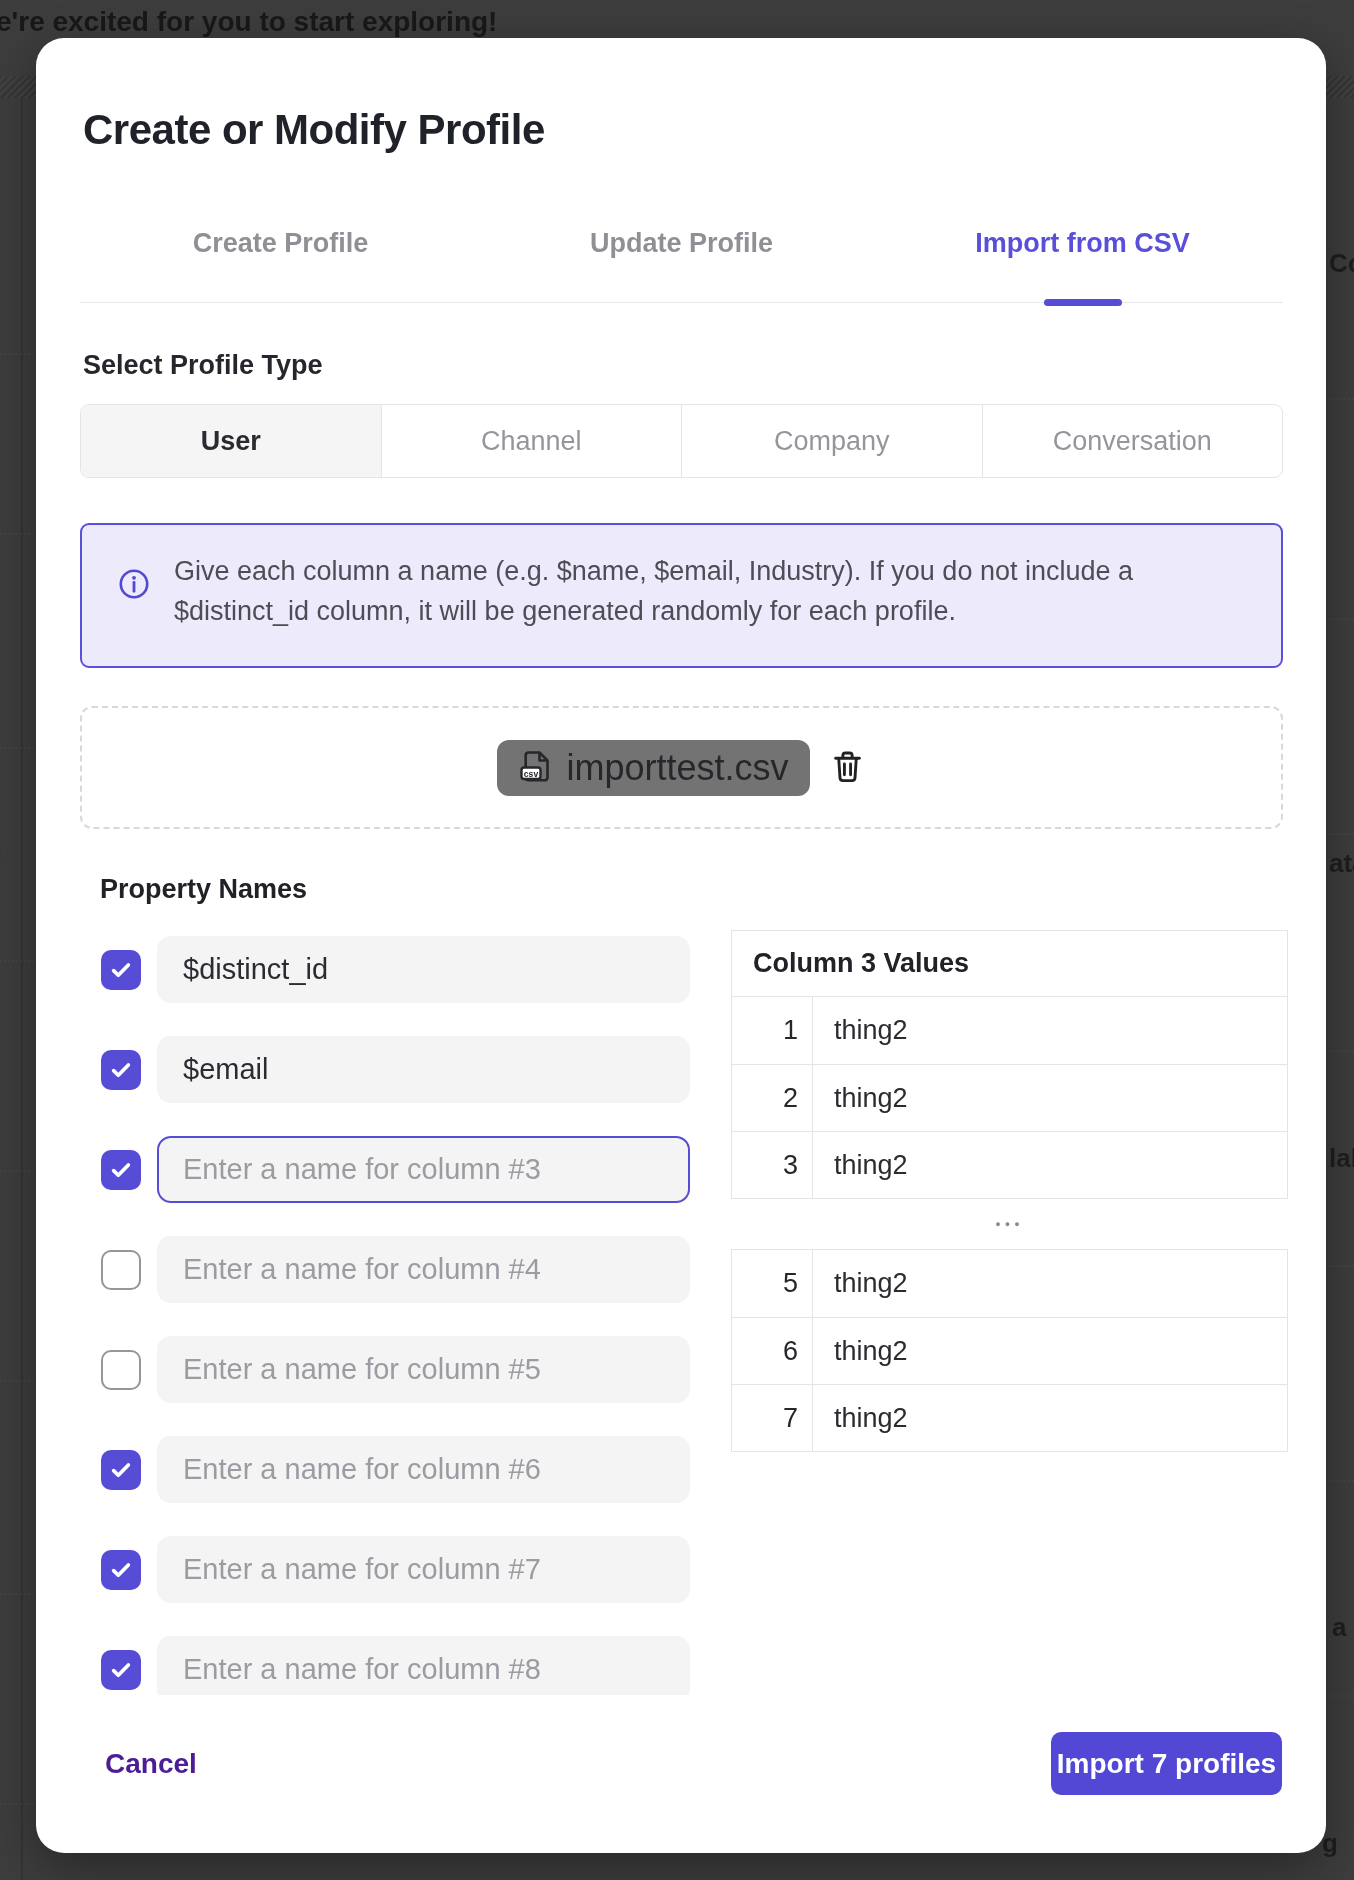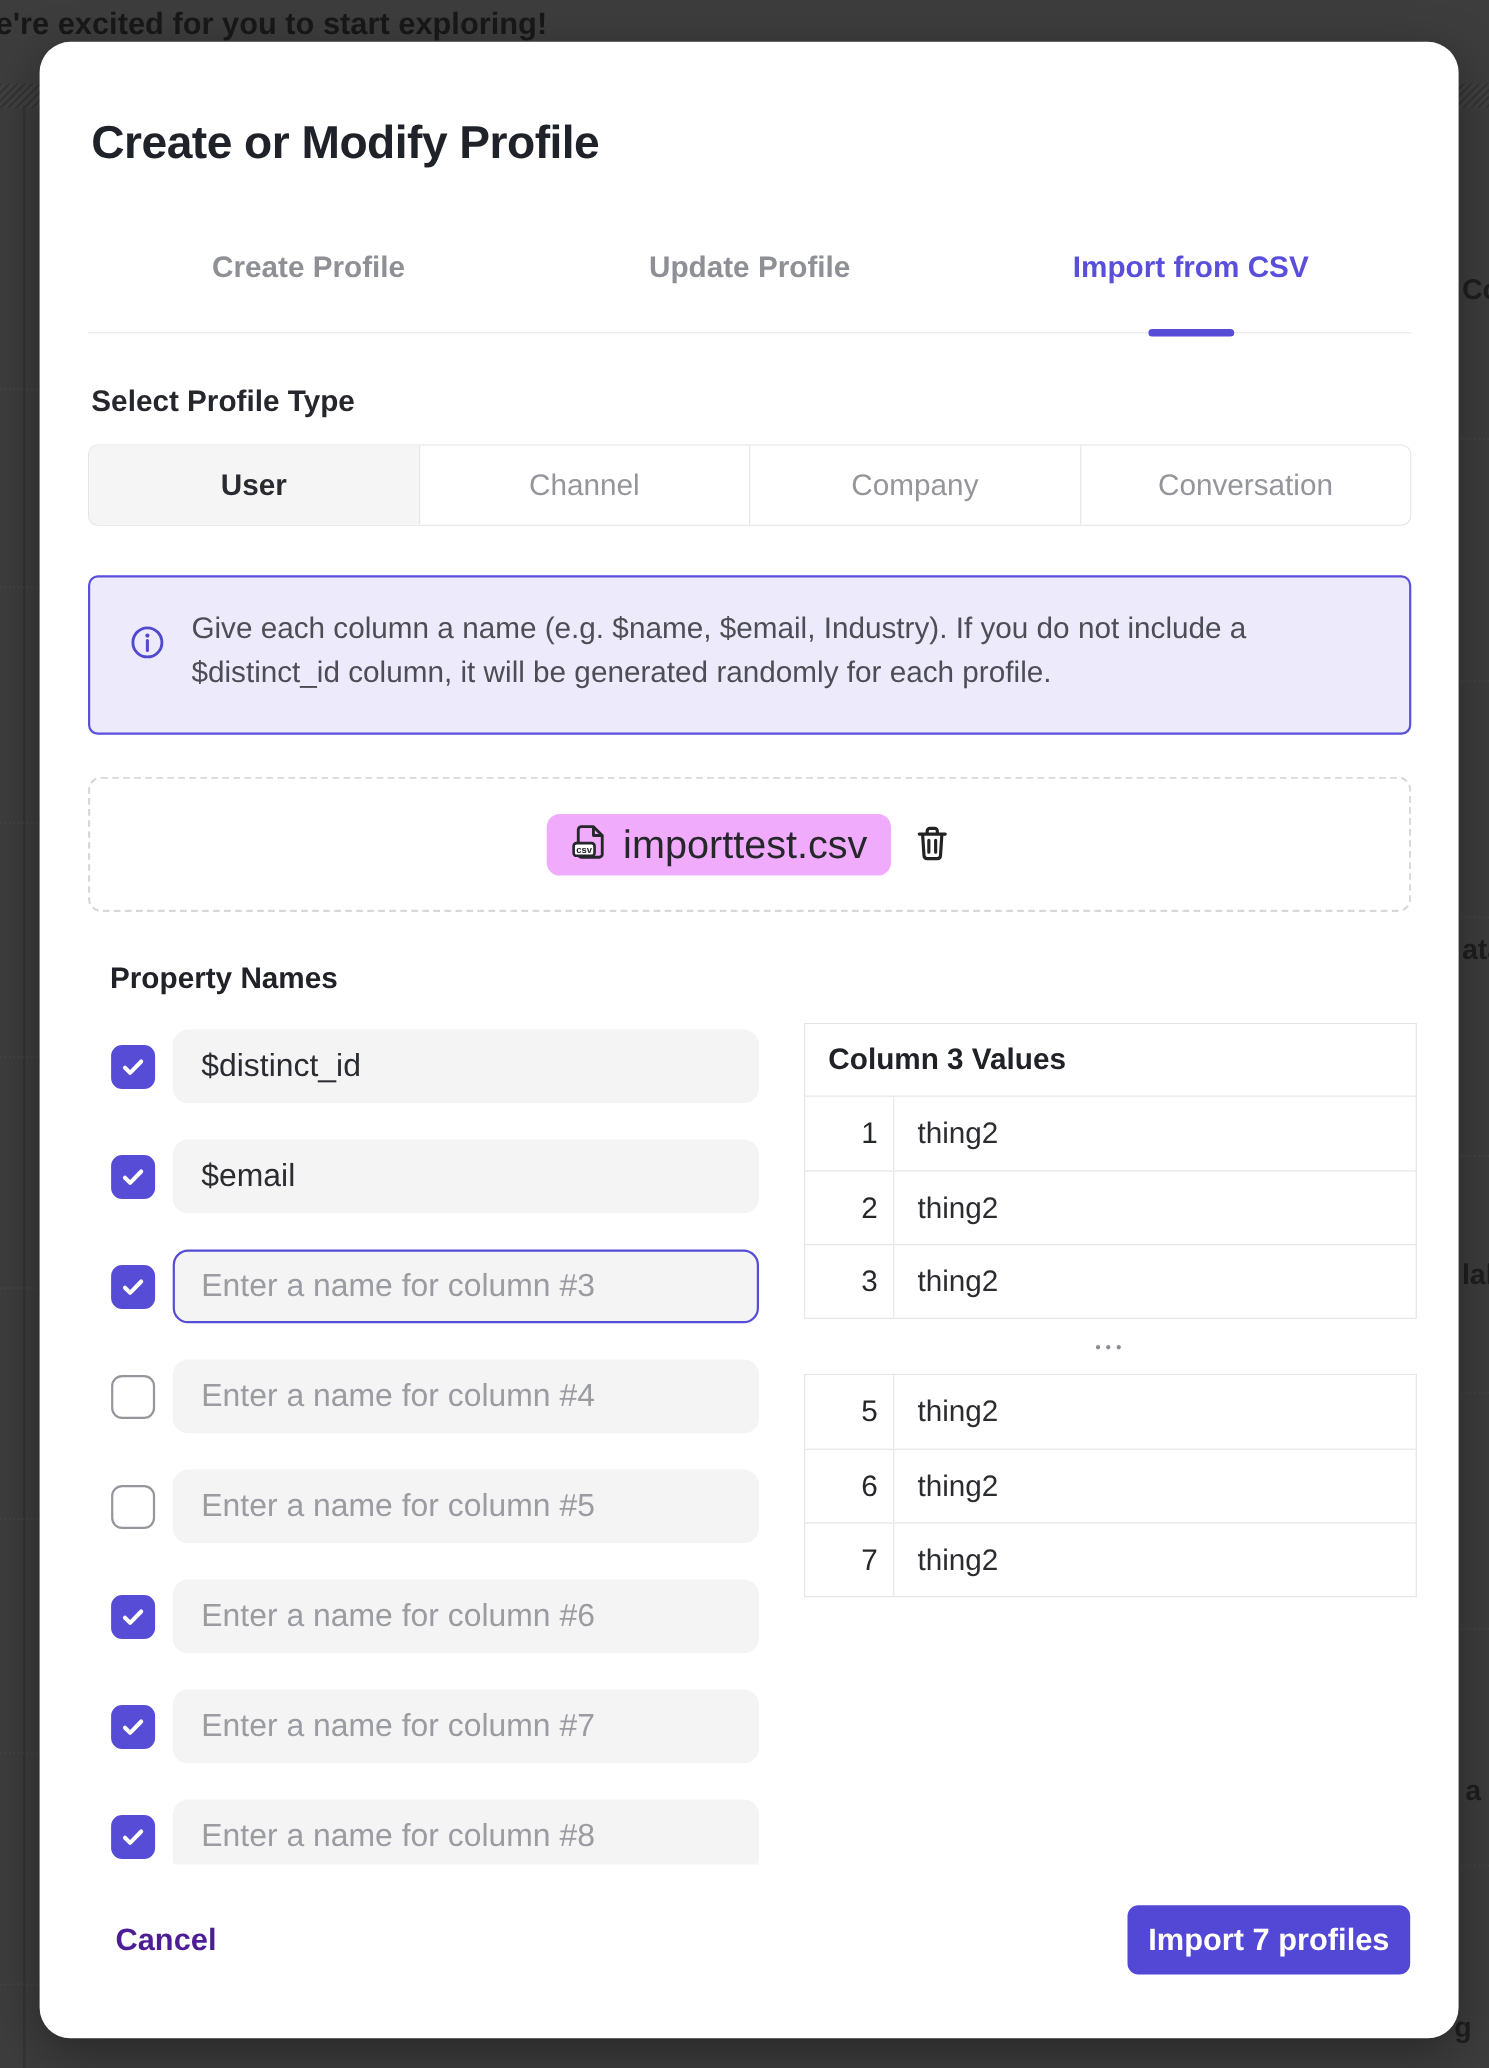--- a/index.html
+++ b/index.html
@@ -43,21 +43,21 @@
   .seg.selected{background:#f5f5f6;color:#2a2b30;font-weight:600;}
 
   
   .info-box{position:absolute;left:44px;top:485px;width:1203px;height:145px;background:#eceafb;border:2px solid #5b4fdc;border-radius:9px;}
   .info-icon{position:absolute;left:36px;top:43px;width:32px;height:32px;}
   .info-text{position:absolute;left:92px;top:26px;width:1040px;font-size:27px;line-height:40px;color:#4d4e55;}
 
   
   .upload{position:absolute;left:44px;top:668px;width:1203px;height:123px;border:2px dashed #d8d8da;border-radius:12px;
           display:flex;align-items:center;justify-content:center;gap:19px;}
-  .file-pill{display:flex;align-items:center;gap:12px;height:56px;padding:0 21px;background:#f0abfc;border-radius:12px;}
+  .file-pill{display:flex;align-items:center;gap:12px;height:56px;padding:0 21px;background:#737373;border-radius:12px;}
   .file-name{font-size:36px;color:#26272b;}
   .icon-btn{background:none;border:none;cursor:pointer;display:flex;align-items:center;}
 
   .prop-label{position:absolute;left:64px;top:836px;font-size:27px;font-weight:600;color:#212228;}
 
   
   .columns{position:absolute;left:44px;top:892px;width:1208px;display:flex;}
   .prop-list{width:610px;height:765px;overflow:hidden;padding-top:6px;}
   .prop-row{display:flex;align-items:center;gap:16px;padding-left:21px;height:67px;margin-bottom:33px;}
   .checkbox{width:40px;height:40px;border-radius:10px;background:#fff;border:2px solid #95969b;flex:none;display:flex;align-items:center;justify-content:center;cursor:pointer;}
@@ -77,21 +77,21 @@
   .t-row{display:flex;height:67px;}
   .t-row + .t-row{border-top:1px solid var(--border);}
   .t-idx{width:81px;border-right:1px solid var(--border);display:flex;align-items:center;justify-content:flex-end;padding-right:14px;font-size:27px;color:#26272b;}
   .t-val{flex:1;display:flex;align-items:center;padding-left:21px;font-size:27px;color:#2b2c30;}
   .dots{height:50px;display:flex;align-items:center;justify-content:center;font-size:14px;letter-spacing:4px;color:#8b8c91;}
 
   
   .footer{position:absolute;left:44px;top:1694px;width:1203px;height:63px;}
   .cancel-btn{position:absolute;left:25px;top:0;height:63px;line-height:63px;background:none;border:none;
               font-family:inherit;font-size:28px;font-weight:600;color:#4c1d95;cursor:pointer;}
-  .submit-btn{position:absolute;right:1px;top:0;width:257px;height:63px;background:#5347d5;border:none;border-radius:10px;
+  .submit-btn{position:absolute;right:1px;top:0;width:231px;height:63px;background:#5347d5;border:none;border-radius:10px;
               color:#fff;font-family:inherit;font-size:28px;font-weight:600;cursor:pointer;}
 </style>
 </head>
 <body>
 
 <div class="bg-banner">e're excited for you to start exploring!</div>
 <div class="bg-band"></div>
 <div class="bg-vline"></div>
 <div id="bg-frags">
     <span class="bg-frag" style="left: 1329px; top: 248px;">Col</span>

